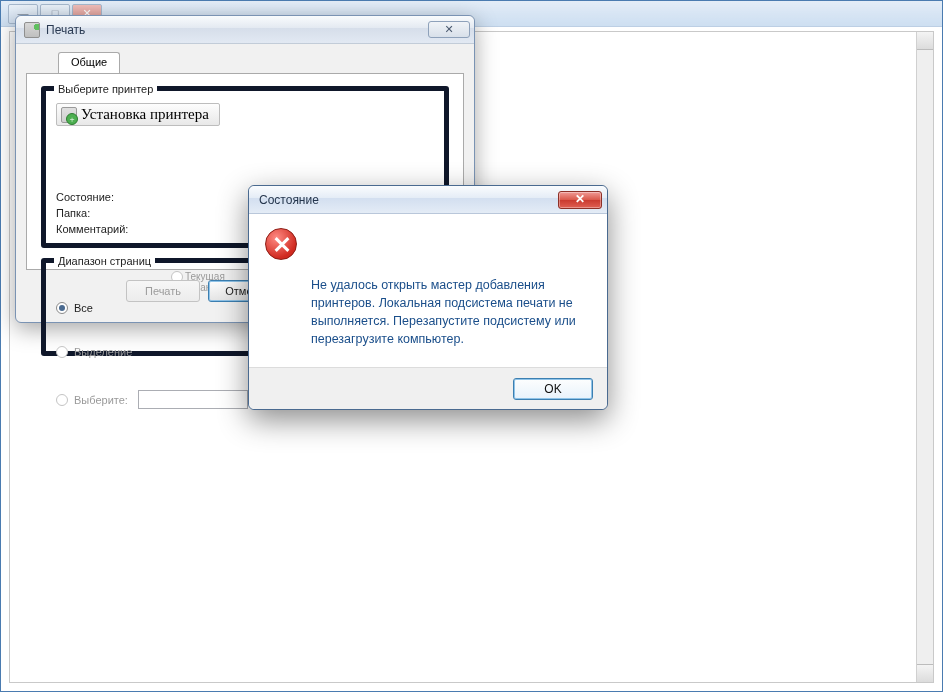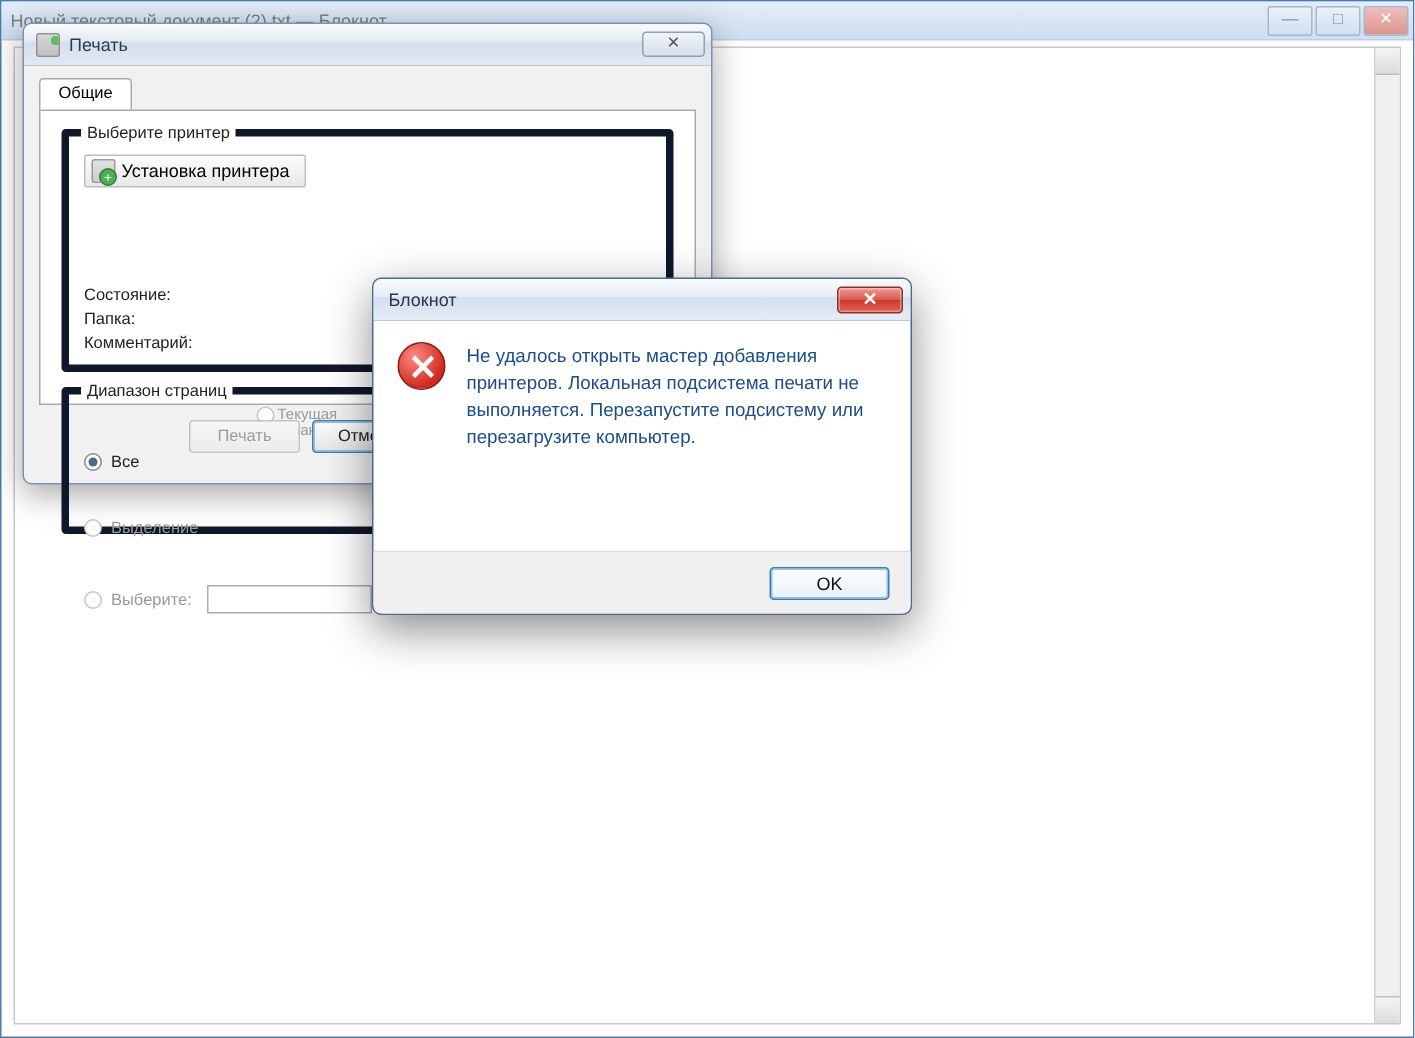--- a/index.html
+++ b/index.html
@@ -82,21 +82,21 @@
   border:1px solid #8f8f8f; border-radius:2px;
 }
 .print-title-text{ color:#2a3a52; font-size:12px;}
 .print-x{
   width:42px; height:17px;
   background:linear-gradient(to bottom,#f0f3f7,#d8e0ea);
   border:1px solid #8ea1ba; border-radius:3px;
   text-align:center; line-height:14px; font-size:11px; color:#4b5a70;
 }
 .print-body{
-  position:absolute; left:10px; top:36px; right:10px; bottom:12px;
+  position:absolute; left:10px; top:36px; right:10px; bottom:12px;padding-left:32px;
 }
 .tabstrip{ height:22px; position:relative; }
 .tab{
   position:absolute; left:0; top:0; height:22px; padding:3px 12px;
   background:#fff; border:1px solid #aaa; border-bottom:1px solid #fff;
   border-radius:3px 3px 0 0; font-size:11px;
 }
 .tab-panel{
   border:1px solid #aaa; background:#fff;
   position:absolute; left:0; right:0; top:21px; bottom:40px;
@@ -111,21 +111,22 @@
   font-size:11px; color:#222;
 }
 .printer-list{
   background:#fff; height:82px; margin-top:2px;
 }
 .install-item{
   display:inline-flex; align-items:center; gap:4px;
   padding:2px 10px 2px 4px;
   border:1px solid #bdbdbd; border-radius:2px;
   background: linear-gradient(to bottom,#fdfdfd,#e8e8e8);
-  font-size:12px;
+  font-size:15px;
+  font-family:Liberation Serif, serif;
 }
 .install-icon{
   width:16px; height:16px; position:relative;
   background:linear-gradient(#e0e0e0,#cfcfcf);
   border:1px solid #9a9a9a; border-radius:2px;
 }
 .install-icon::after{
   content:"+"; position:absolute; right:-2px; bottom:-3px;
   width:10px; height:10px; background:#4caf50; color:#fff;
   border-radius:50%; font-size:9px; line-height:10px; text-align:center;
@@ -205,21 +206,21 @@
   background: radial-gradient(circle at 35% 30%, #ff8b84, #d02a20 70%);
   border:1px solid #8e1c14; position:relative;
 }
 .err-icon::before, .err-icon::after{
   content:""; position:absolute; left:7px; top:14px;
   width:18px; height:3px; background:#fff;
 }
 .err-icon::before{ transform: rotate(45deg);}
 .err-icon::after{ transform: rotate(-45deg);}
 .err-text{
-  color:#1a4e8a; font-size:12.5px; line-height:1.45;
+  color:#1a4e8a; font-size:12.5px; line-height:1.45;margin-top:48px;
 }
 .err-footer{
   position:absolute; left:0; right:0; bottom:0; height:42px;
   background:#f0f0f0; border-top:1px solid #dcdcdc;
   border-bottom-left-radius:6px; border-bottom-right-radius:6px;
   display:flex; align-items:center; justify-content:flex-end; padding-right:14px;
 }
 .ok-btn{
   min-width:80px; height:22px; font-size:12px;
   border:1px solid #3c7fb1; border-radius:3px;
@@ -227,21 +228,20 @@
   box-shadow: 0 0 0 1px #8fc3e8 inset;
   color:#111;
   margin-left:48px;
 }
 </style>
 </head>
 <body>
 
 <div class="main-window">
   <div class="main-titlebar">
-    <span class="main-title-text">Новый текстовый документ (2).txt — Блокнот</span>
     <div class="win-controls">
       <div class="win-btn">—</div>
       <div class="win-btn">□</div>
       <div class="win-btn close">✕</div>
     </div>
   </div>
   <div class="notepad-body">
     <div class="notepad-scroll"></div>
   </div>
 </div>
@@ -307,21 +307,21 @@
     <div class="dlg-buttons">
       <button class="dlg-btn" disabled="">Печать</button>
       <button class="dlg-btn focus">Отмена</button>
       <button class="dlg-btn" disabled="">Применить</button>
     </div>
   </div>
 </div>
 
 <div class="error-modal">
   <div class="err-titlebar">
-    <span class="err-title-text">Блокнот</span>
+    <span class="err-title-text">Состояние</span>
     <div class="err-x">✕</div>
   </div>
   <div class="err-body">
     <div class="err-icon"></div>
     <div class="err-text">Не удалось открыть мастер добавления принтеров. Локальная подсистема печати не выполняется. Перезапустите подсистему или перезагрузите компьютер.</div>
   </div>
   <div class="err-footer">
     <button class="ok-btn">OK</button>
   </div>
 </div>

